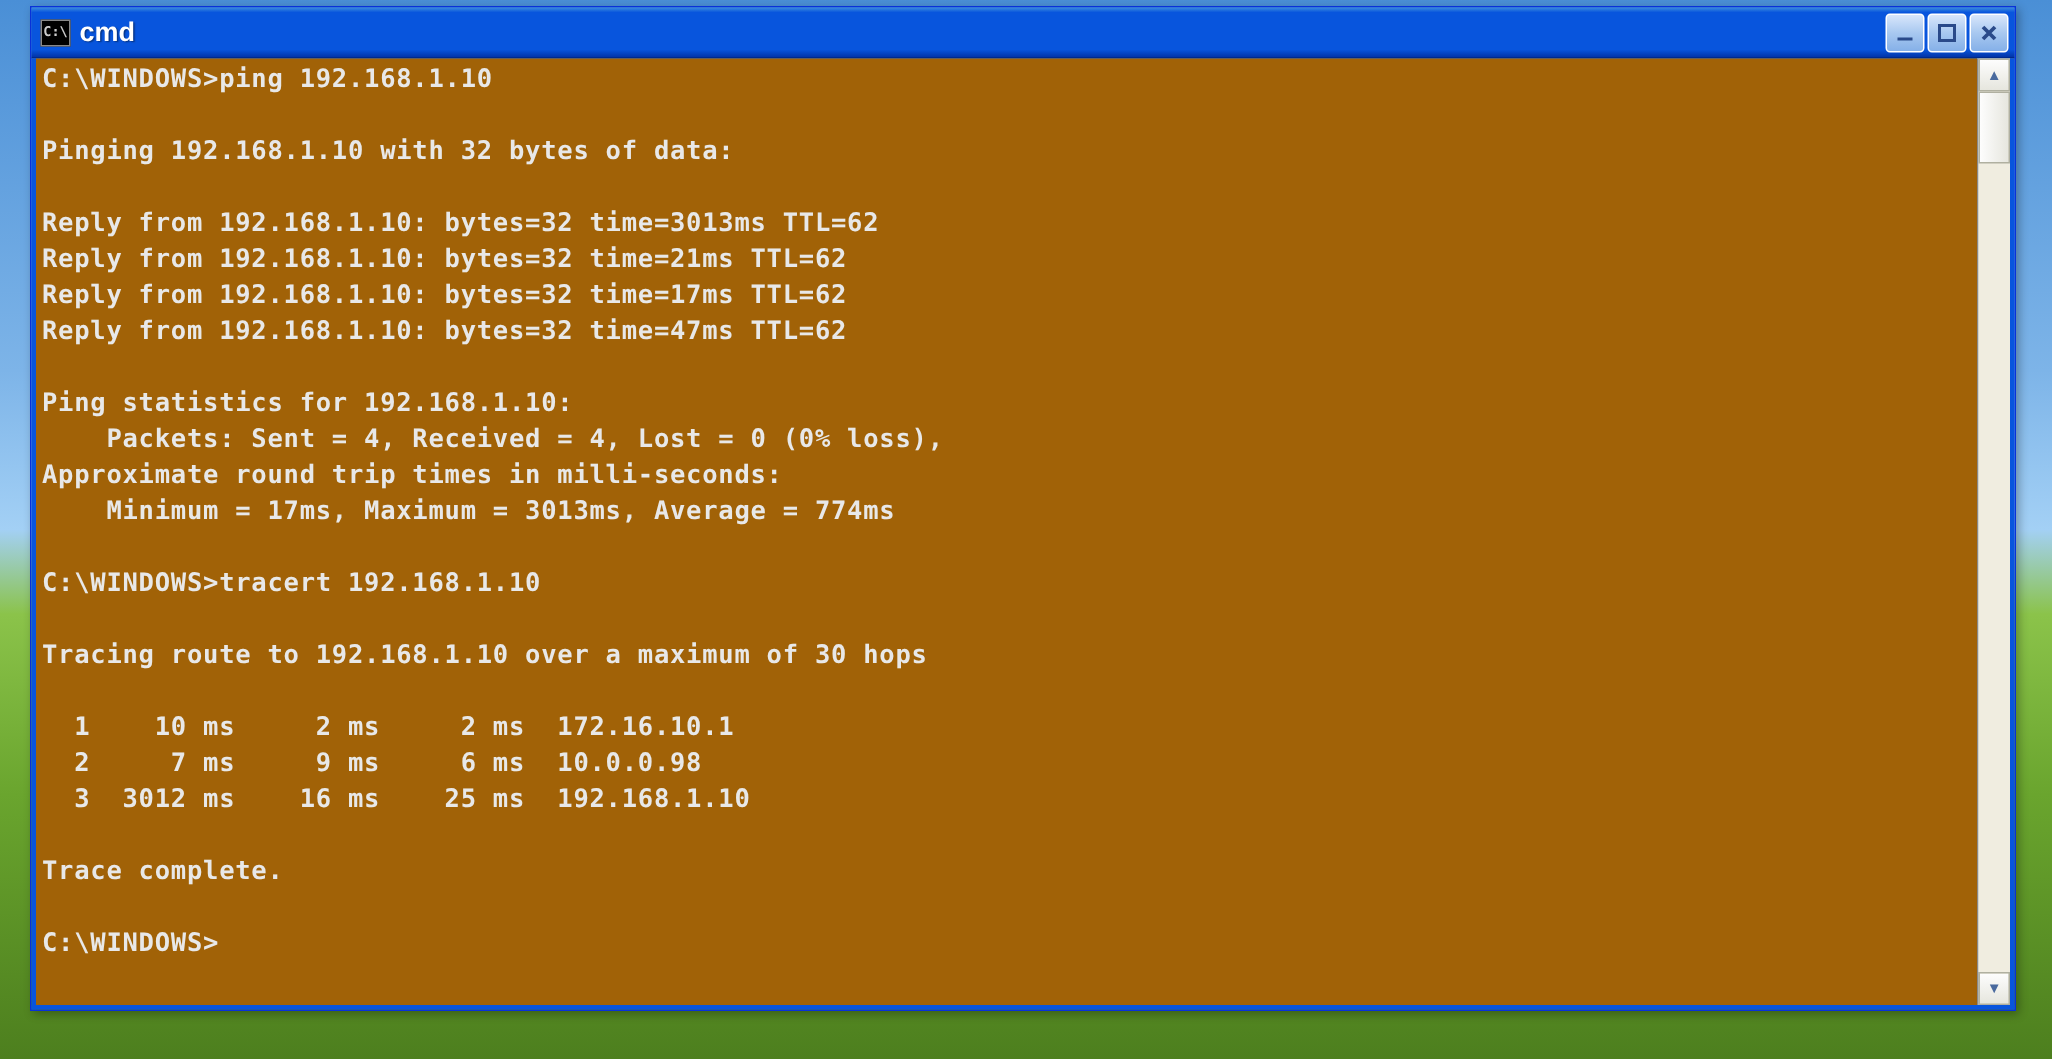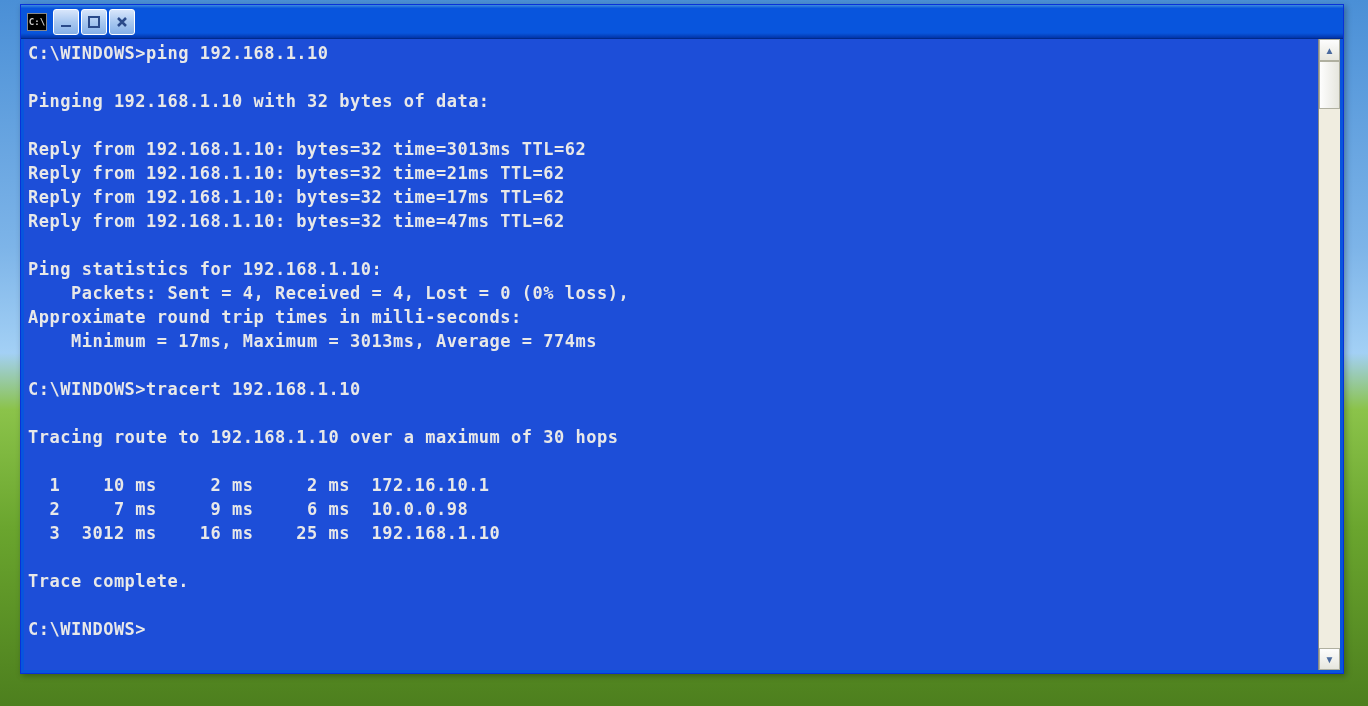--- a/index.html
+++ b/index.html
@@ -68,21 +68,21 @@
     }
     .titlebar-btn svg { display: block; }
     .window-body {
       display: flex;
       height: calc(100% - 34px);
       border: 3px solid #0855dd;
       border-top: none;
     }
     .console {
       flex: 1;
-      background: #1d4ed8;
+      background: #a16207;
       color: #e8e8e8;
       font-family: "Lucida Console", "Consolas", monospace;
       font-size: 17px;
       line-height: 24px;
       font-weight: bold;
       padding: 2px 4px;
       white-space: pre;
       overflow: hidden;
       letter-spacing: 0.5px;
     }
@@ -119,20 +119,21 @@
       border: 1px solid #b0b0a0;
       cursor: pointer;
     }
   </style>
 </head>
 <body>
 
 <div class="window">
   <div class="titlebar">
     <div class="titlebar-icon">C:\</div>
+    <div class="titlebar-text">cmd</div>
     <div class="titlebar-buttons">
       <div class="titlebar-btn">
         <svg width="12" height="12" viewBox="0 0 12 12">
             <rect x="1" y="9" width="10" height="2" fill="#2a4a8a"></rect>
           </svg>
       </div>
       <div class="titlebar-btn">
         <svg width="12" height="12" viewBox="0 0 12 12">
             <rect x="1" y="1" width="10" height="10" fill="none" stroke="#2a4a8a" stroke-width="2"></rect>
           </svg>

